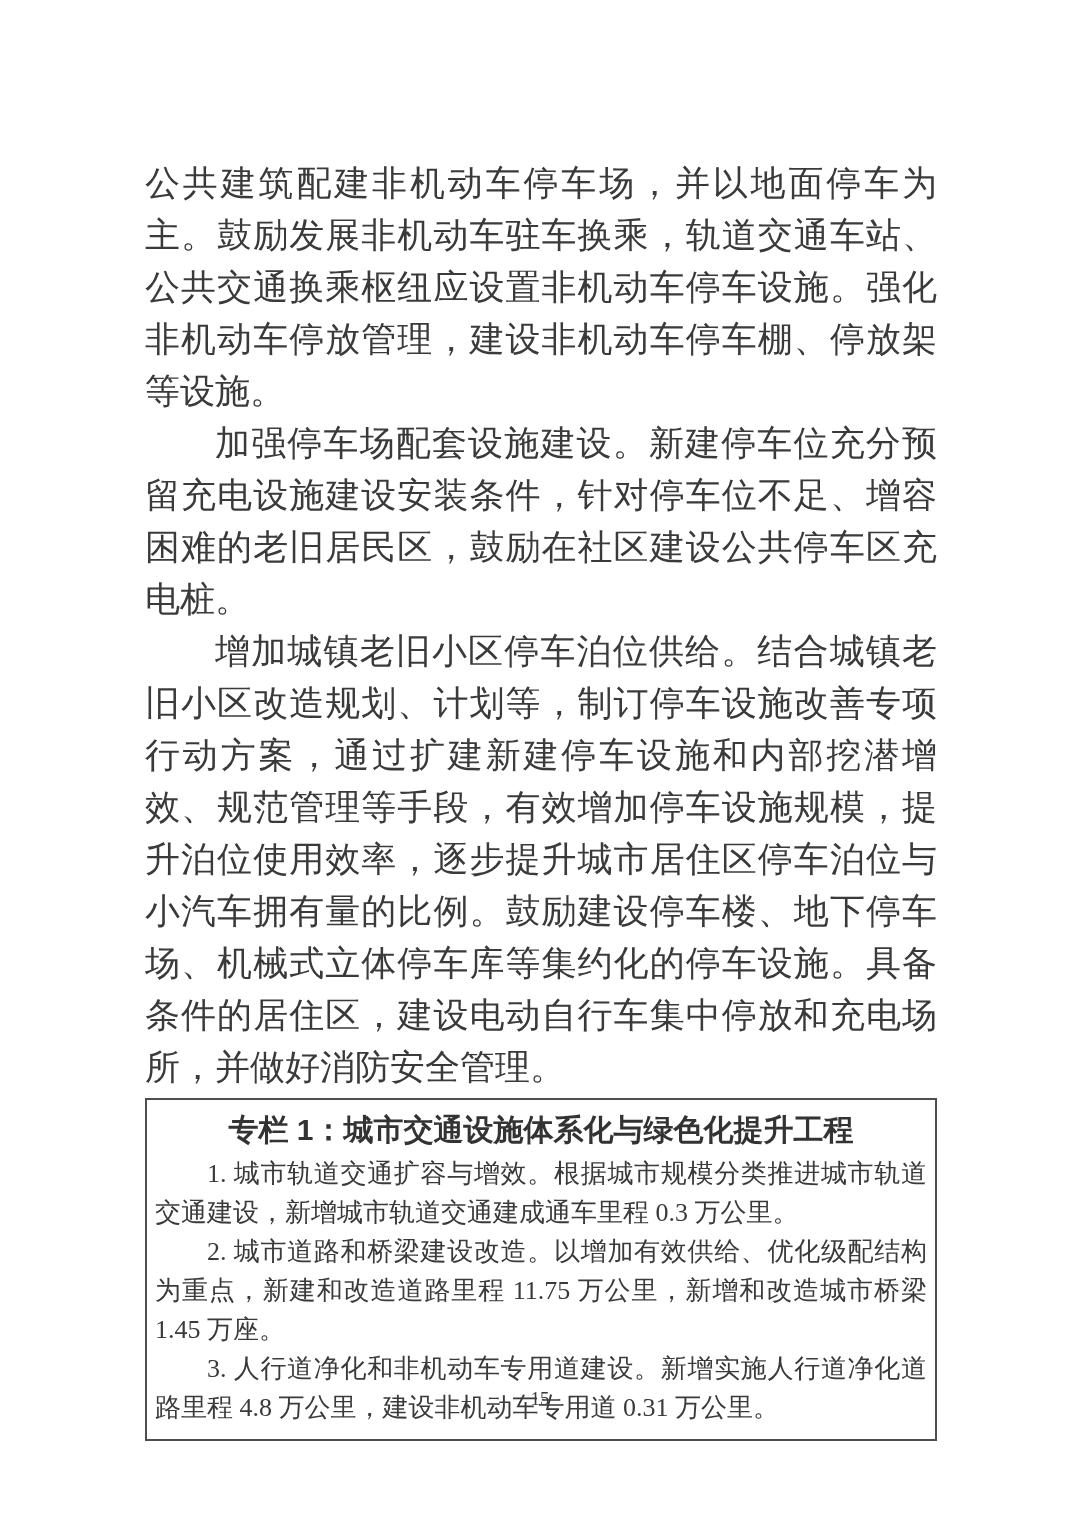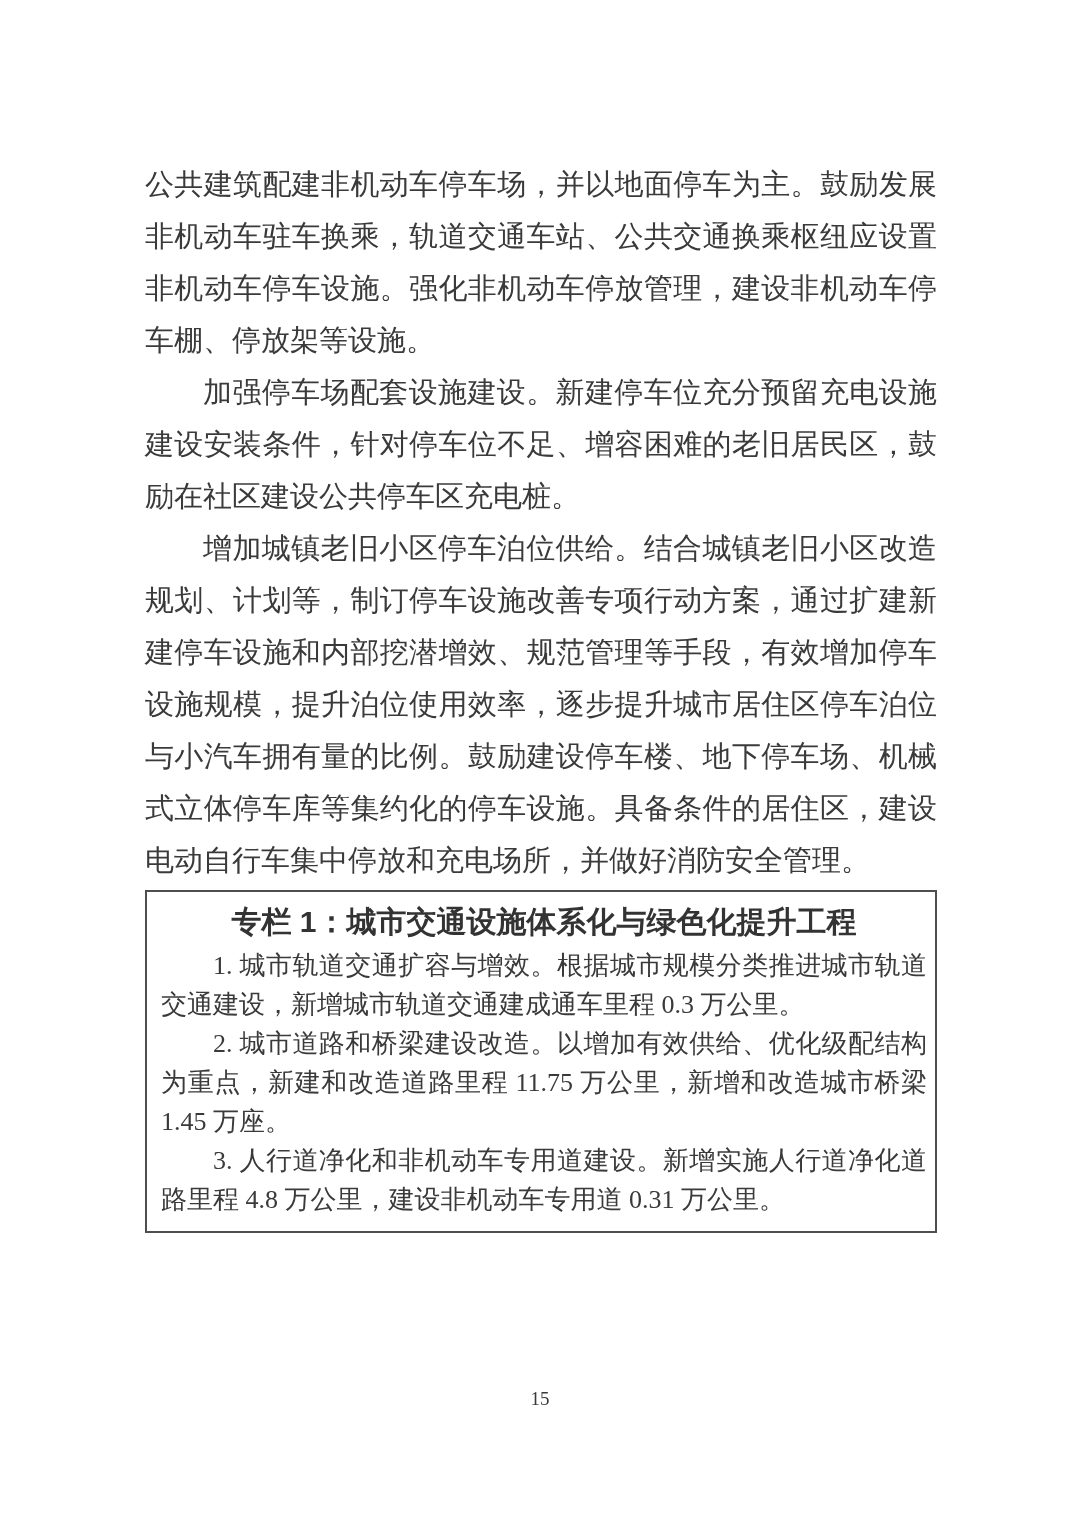--- a/index.html
+++ b/index.html
@@ -16,33 +16,33 @@
 
   .content {
     position: absolute;
     left: 145px;
     top: 158px;
     width: 792px;
   }
 
   .body-para {
     margin: 0;
-    font-size: 29px;
+    font-size: 35px;
     line-height: 52px;
     text-align: justify;
     text-indent: 2em;
     color: #3a3a3a;
   }
   .body-para.no-indent { text-indent: 0; }
 
   .callout {
     box-sizing: border-box;
     margin-top: 4px;
     border: 2px solid #4e4e4e;
-    padding: 6px 8px 12px 14px;
+    padding: 6px 8px 12px 8px;
     background: #ffffff;
   }
 
   .callout-title {
     margin: 0;
     text-align: center;
     font-family: "Liberation Sans", "DejaVu Sans", sans-serif;
     font-weight: bold;
     font-size: 30px;
     line-height: 48px;

